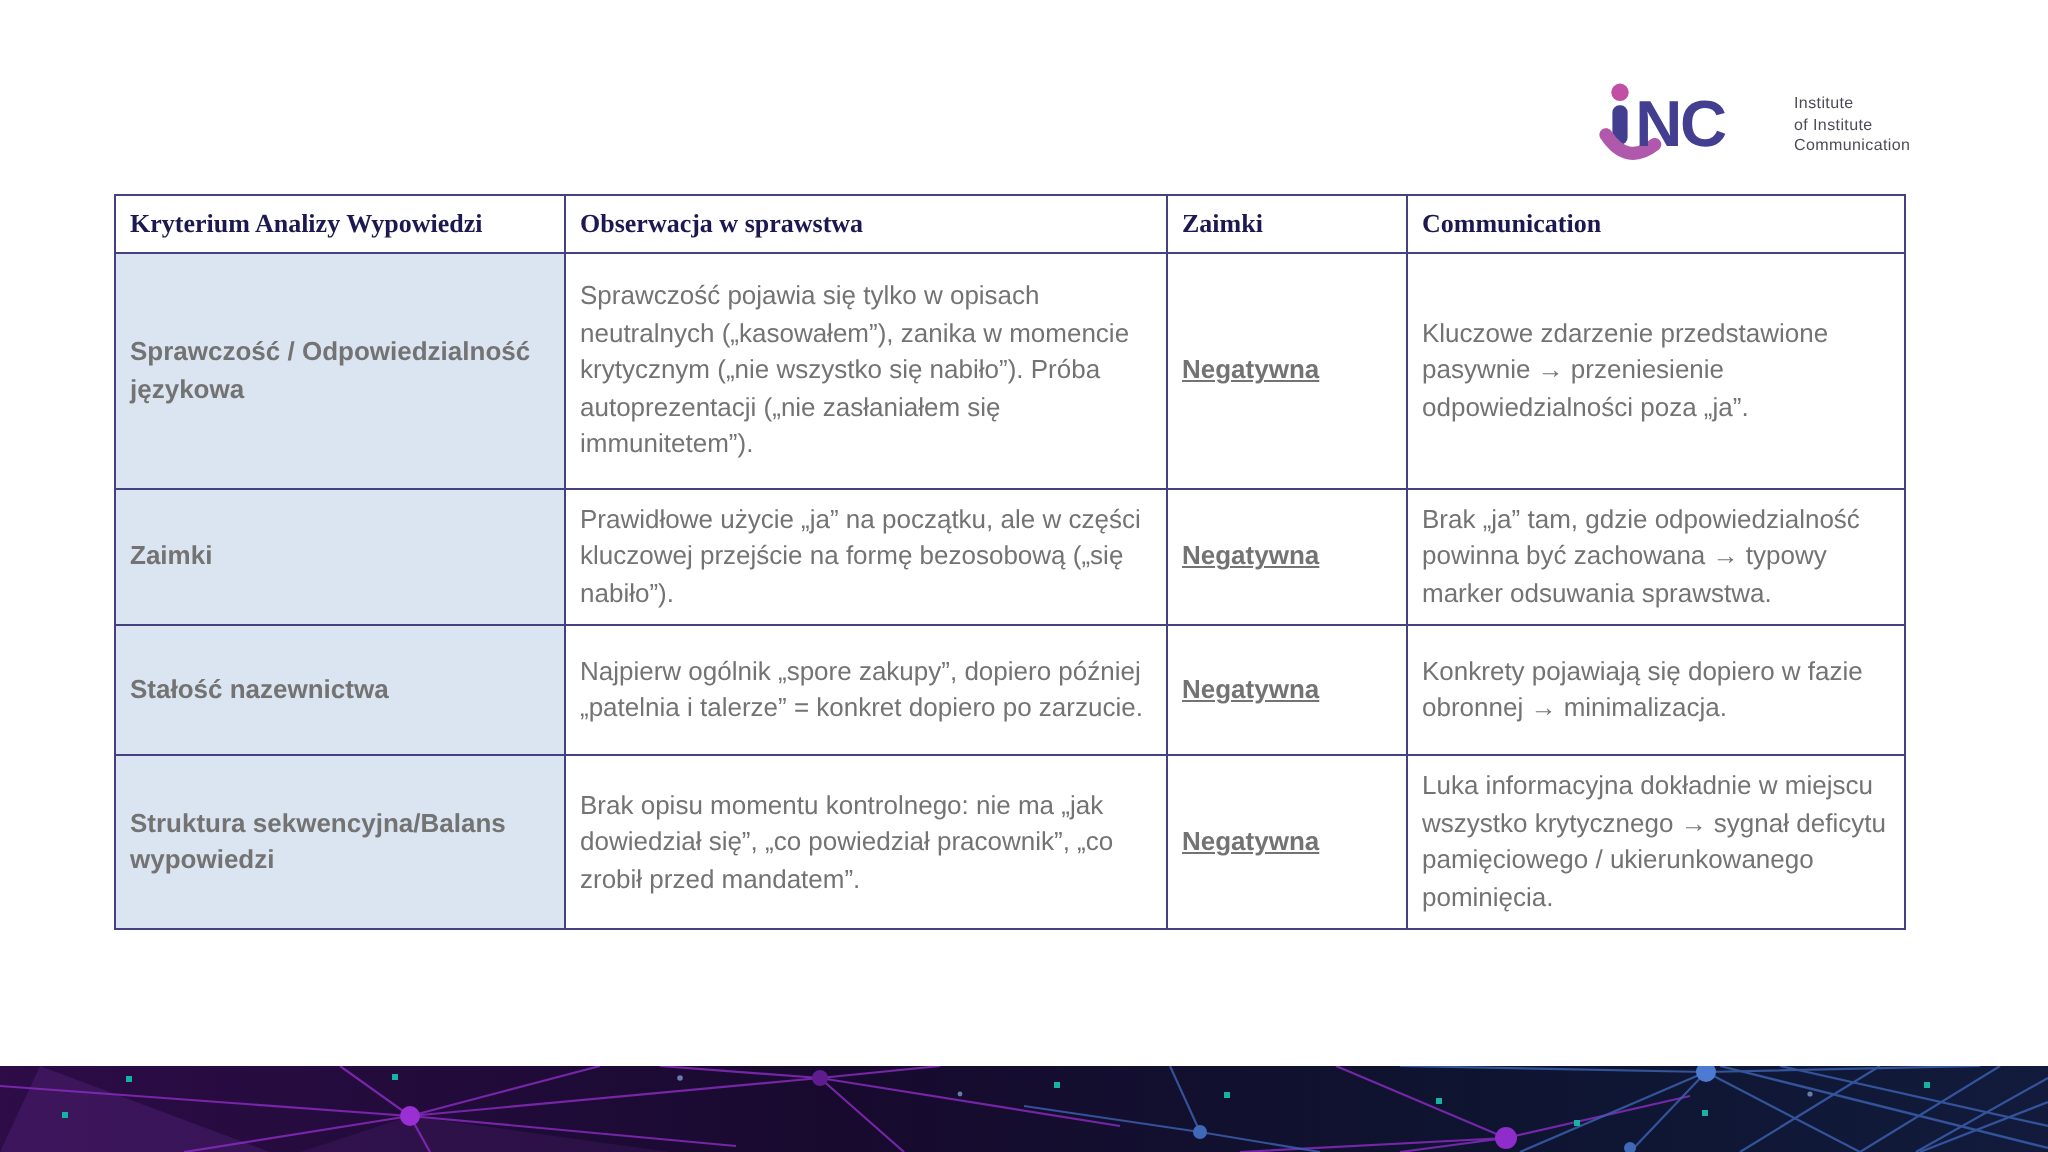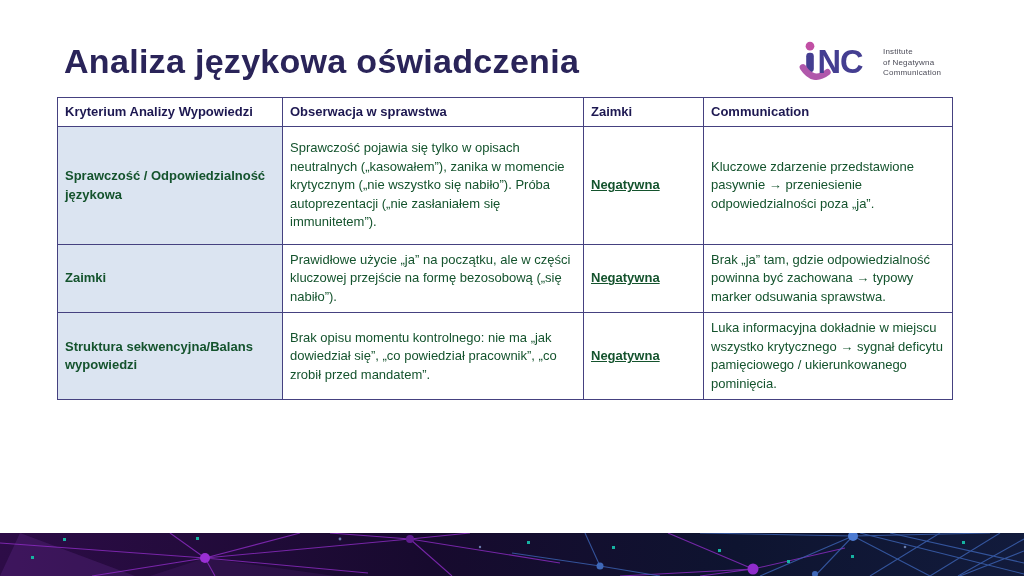--- a/index.html
+++ b/index.html
@@ -11,69 +11,68 @@
     overflow:hidden;
   }
   .slide { position:absolute; inset:0; background:#ffffff; }
 
   .title {
     position:absolute; left:64px; top:42px;
     font-size:34px; font-weight:600; color:#2a2459; letter-spacing:.3px;
     white-space:nowrap;
   }
 
-  .logo { position:absolute; left:798px; top:38px; display:flex; align-items:center; gap:11px; }
+  .logo { position:absolute; left:798px; top:38px; display:flex; align-items:center; gap:25px; }
   .logo-mark { width:74px; height:50px; display:block; }
   .logo-caption { font-size:8px; color:#4c4c58; line-height:1.35; letter-spacing:.2px; }
 
   table.analysis {
     position:absolute; left:57px; top:97px; width:895px;
     border-collapse:collapse; table-layout:fixed;
   }
   table.analysis th, table.analysis td {
     border:1.5px solid #454180;
     padding:6px 7px;
     font-size:13px;
     line-height:1.42;
-    color:#14532d;
+    color:#737373;
     vertical-align:middle;
     text-align:left;
     overflow:hidden;
   }
   table.analysis th {
-    font-weight:700; color:#1d1851; background:#ffffff; height:29px; padding:2px 7px;
+    font-weight:700; color:#1d1851; background:#ffffff; height:29px; padding:2px 7px;font-family:Liberation Serif, serif;
   }
   td.crit { background:#dbe4f1; font-weight:700; color:#1d1851;margin-top:48px; }
   td.ocena { font-weight:700; color:#1d1851;text-decoration:underline; }
   tr.r1 td { height:118px; }
   tr.r2 td { height:68px; }
   tr.r3 td { height:65px; }
   tr.r4 td { height:87px; }
   tr.r5 td { height:56px; }
 
   .band { position:absolute; left:0; top:533px; width:1024px; height:43px; }
   .band svg { display:block; }
 </style>
 </head>
 <body>
 
 <div class="slide">
 
-  <div class="title">Analiza językowa oświadczenia</div>
 
   <div class="logo">
     <svg class="logo-mark" viewBox="0 0 64 46">
       <circle cx="9" cy="7.5" r="4" fill="#c14fa4"></circle>
       <rect x="5.5" y="13.5" width="7" height="18" rx="3.2" fill="#443e91"></rect>
       <path d="M 2.5 27 Q 12 41.5 25 31.5" stroke="#b058ab" stroke-width="6" fill="none" stroke-linecap="round"></path>
       <text x="16" y="32" font-family="Liberation Sans, sans-serif" font-size="30" font-weight="700" fill="#443e91" letter-spacing="-1">NC</text>
     </svg>
     <div class="logo-caption">
       <div>Institute</div>
-      <div>of Negatywna</div>
+      <div>of Institute</div>
       <div>Communication</div>
     </div>
   </div>
 
   <table class="analysis">
     <colgroup>
       <col style="width:225px">
         <col style="width:301px">
         <col style="width:120px">
         <col style="width:249px">
@@ -91,20 +90,26 @@
         <td class="crit">Sprawczość / Odpowiedzialność językowa</td>
         <td>Sprawczość pojawia się tylko w opisach neutralnych („kasowałem”), zanika w momencie krytycznym („nie wszystko się nabiło”). Próba autoprezentacji („nie zasłaniałem się immunitetem”).</td>
         <td class="ocena">Negatywna</td>
         <td>Kluczowe zdarzenie przedstawione pasywnie → przeniesienie odpowiedzialności poza „ja”.</td>
       </tr>
       <tr class="r2">
         <td class="crit">Zaimki</td>
         <td>Prawidłowe użycie „ja” na początku, ale w części kluczowej przejście na formę bezosobową („się nabiło”).</td>
         <td class="ocena">Negatywna</td>
         <td>Brak „ja” tam, gdzie odpowiedzialność powinna być zachowana → typowy marker odsuwania sprawstwa.</td>
+      </tr>
+      <tr class="r3">
+        <td class="crit">Stałość nazewnictwa</td>
+        <td>Najpierw ogólnik „spore zakupy”, dopiero później „patelnia i talerze” = konkret dopiero po zarzucie.</td>
+        <td class="ocena">Negatywna</td>
+        <td>Konkrety pojawiają się dopiero w fazie obronnej → minimalizacja.</td>
       </tr>
       <tr class="r4">
         <td class="crit">Struktura sekwencyjna/Balans wypowiedzi</td>
         <td>Brak opisu momentu kontrolnego: nie ma „jak dowiedział się”, „co powiedział pracownik”, „co zrobił przed mandatem”.</td>
         <td class="ocena">Negatywna</td>
         <td>Luka informacyjna dokładnie w miejscu wszystko krytycznego → sygnał deficytu pamięciowego / ukierunkowanego pominięcia.</td>
       </tr>
     </tbody>
   </table>
 

